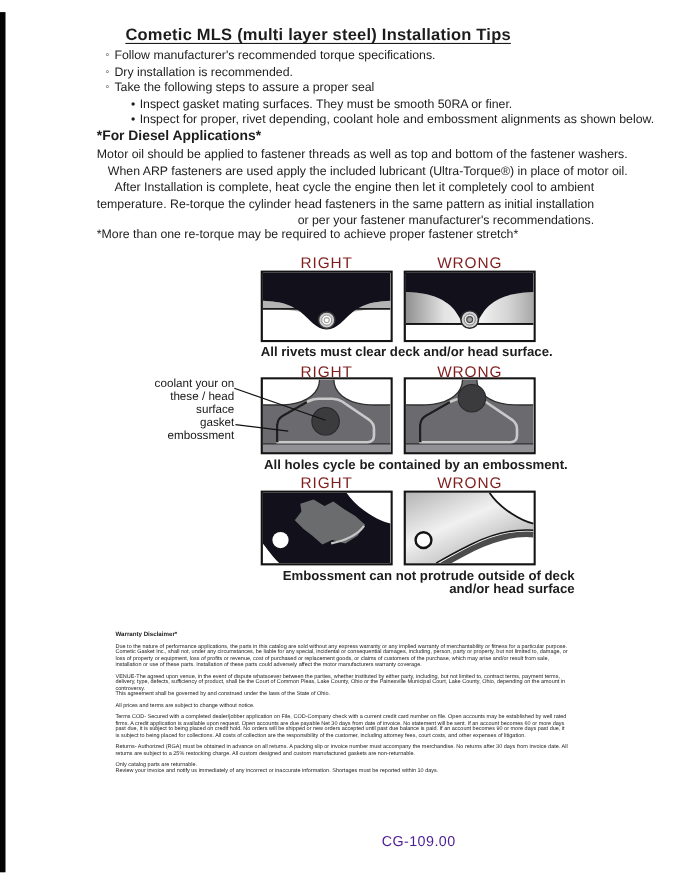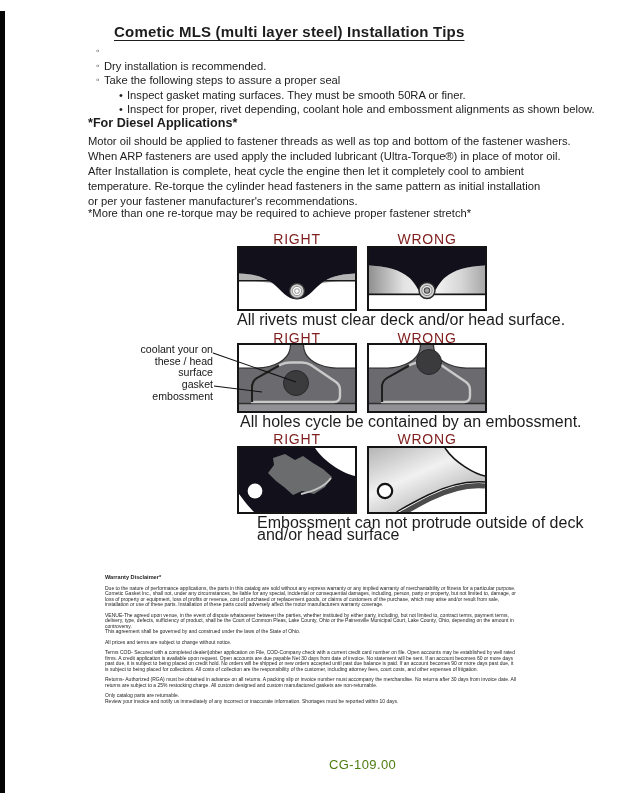--- a/index.html
+++ b/index.html
@@ -14,27 +14,27 @@
     position:absolute; left:114px; top:23px; font-size:15px; font-weight:bold;
     text-decoration:underline; text-underline-offset:3px; letter-spacing:0.2px; white-space:nowrap;
   }
   .tips { position:absolute; left:96px; top:44px; font-size:11.2px; line-height:14.6px; white-space:nowrap; }
   .tip-row { display:flex; }
   .marker { width:8px; flex:0 0 8px; font-size:10px; }
   .sub { padding-left:23px; }
   .sub .marker { font-size:11px; }
 
   .diesel-heading { position:absolute; left:88px; top:116px; font-size:12.6px; font-weight:bold; }
-  .para { position:absolute; left:88px; font-size:11.2px; line-height:15px; white-space:pre-line; }
+  .para { position:absolute; left:88px; font-size:11.2px; line-height:15px; white-space:pre-line;text-align:right; }
   .p1 { top:134px; } .p2 { top:164px; } .p3 { top:206px; }
 
   .rw-label { position:absolute; width:120px; text-align:center; font-size:14px; letter-spacing:0.8px; color:#7f1d1d; }
   .panel { position:absolute; width:120px; border:2px solid #141414; background:#fff; box-sizing:border-box; }
   .panel svg { display:block; width:100%; height:100%; }
-  .caption { position:absolute; font-size:16px; font-weight:normal; line-height:12px; white-space:pre-line; }
+  .caption { position:absolute; font-size:12px; font-weight:bold; line-height:12px; white-space:pre-line;text-align:right; }
 
   .h-row1 { top:231px; } .h-row2 { top:330px; } .h-row3 { top:431px; }
   .col-right { left:237px; } .col-wrong { left:367px; }
   .panel-row1 { top:246px; height:65px; }
   .panel-row2 { top:343px; height:70px; }
   .panel-row3 { top:446px; height:68px; }
   .cap-row1 { left:237px; top:314px; }
   .cap-row2 { left:240px; top:416px; }
   .cap-row3 { left:237px; top:517px;margin-left:20px; }
 
@@ -45,33 +45,34 @@
 
   .pblack { fill:var(--panel-black,#12101a); }
   .pgray  { fill:var(--panel-gray,#6b6b6f); }
   .emboss-light { stroke:var(--embossment-light,#c9c9c9); }
   .hole   { fill:var(--hole-dark,#3b3b3e); }
 
   .warranty { position:absolute; left:105px; top:575px; width:412px; font-size:5px; line-height:5.5px; color:#232323; }
   .warranty h4 { margin:0 0 5px 0; font-size:5.6px; font-weight:bold; }
   .warranty p { margin:0 0 5px 0; white-space:pre-line; }
 
-  .part-number { position:absolute; left:329px; top:757px; font-size:13px; letter-spacing:0.4px; color:#4d7c0f; }
+  .part-number { position:absolute; left:347px; top:757px; font-size:13px; letter-spacing:0.4px; color:#4c1d95; }
 </style>
 </head>
 <body>
 
 <div class="page">
   <div class="scan-bar"></div>
 
   <div class="doc-title">Cometic MLS (multi layer steel) Installation Tips</div>
 
   <div class="tips">
     <div class="tip-row">
       <span class="marker">◦</span>
+      <span>Follow manufacturer's recommended torque specifications.</span>
     </div>
     <div class="tip-row">
       <span class="marker">◦</span>
       <span>Dry installation is recommended.</span>
     </div>
     <div class="tip-row">
       <span class="marker">◦</span>
       <span>Take the following steps to assure a proper seal</span>
     </div>
     <div class="tip-row sub">

